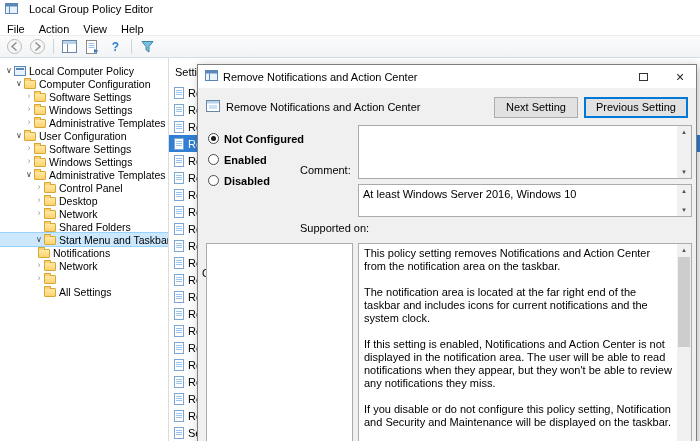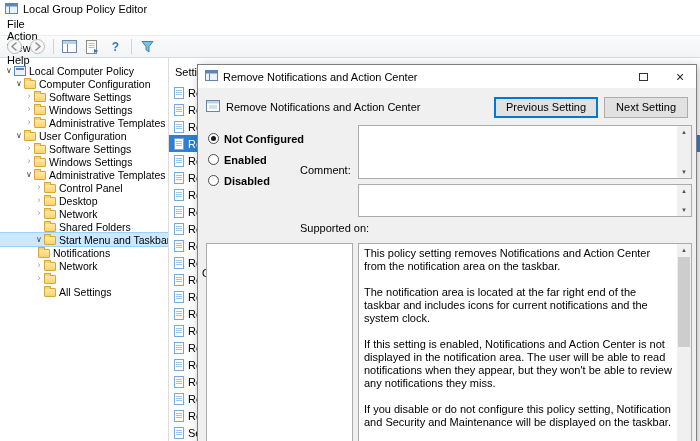--- a/index.html
+++ b/index.html
@@ -2,22 +2,22 @@
 <html><head>
 <meta charset="utf-8">
 <style>
   * { box-sizing: border-box; margin: 0; padding: 0; }
   html, body { overflow: hidden; }
   body {
     width: 700px; height: 441px; position: relative;
     background: #fff; color: #000;
     font-family: "Liberation Sans", sans-serif; font-size: 11px;
   }
-  .titlebar { height: 18px; display: flex; align-items: center; gap: 5px; padding-left: 5px; }
-  .menubar { height: 17px; display: flex; align-items: flex-start; flex-direction: column; }
+  .titlebar { height: 18px; display: flex; align-items: center; gap: 11px; padding-left: 5px; }
+  .menubar { height: 17px; display: flex; align-items: flex-end; }
   .menu-item { padding: 0 7px; cursor: default; }
   .toolbar {
     height: 23px; display: flex; align-items: center; gap: 2px; padding-left: 4px;
     background: linear-gradient(#fbfbfb, #f1f4f6);
     border-top: 1px solid #ececec; border-bottom: 1px solid #d8dde1;
   }
   .tbtn { width: 21px; height: 19px; display: flex; align-items: center; justify-content: center; }
   .tsep { width: 1px; height: 15px; background: #cfd4d8; margin: 0 3px; }
   .help-glyph { color: #2e7cd6; font-weight: bold; font-size: 12px; }
 
@@ -348,22 +348,22 @@
     </div>
 
     <div class="dlg-header">
       <span><svg width="14" height="12" viewBox="0 0 14 12">
             <rect x="0.5" y="0.5" width="13" height="11" fill="#fff" stroke="#6b87a8"></rect>
             <rect x="1" y="1" width="12" height="2.5" fill="#b8d2ec"></rect>
             <line x1="3" y1="6" x2="11" y2="6" stroke="#9cc3e8"></line>
             <line x1="3" y1="8" x2="11" y2="8" stroke="#9cc3e8"></line>
           </svg></span>
       <span class="policy-name">Remove Notifications and Action Center</span>
+      <button class="btn">Next Setting</button>
       <button class="btn focused">Previous Setting</button>
-      <button class="btn">Next Setting</button>
     </div>
 
     <div class="radio-group">
         <div class="radio-row">
           <span class="radio">
             <span class="dot"></span>
           </span>
           <span>Not Configured</span>
         </div>
         <div class="radio-row">
@@ -379,20 +379,21 @@
     <span class="lbl comment-lbl">Comment:</span>
     <div class="textbox comment-box">
       <div class="sb">
         <span class="sb-arrow">▲</span>
         <span class="sb-arrow">▼</span>
       </div>
     </div>
 
     <span class="lbl supported-lbl">Supported on:</span>
     <div class="textbox supported-box">
+      <span>At least Windows Server 2016, Windows 10</span>
       <div class="sb">
         <span class="sb-arrow">▲</span>
         <span class="sb-arrow">▼</span>
       </div>
     </div>
 
     <span class="lbl options-lbl">Options:</span>
     <span class="lbl help-lbl">View:</span>
 
     <div class="panel options-panel"></div>

